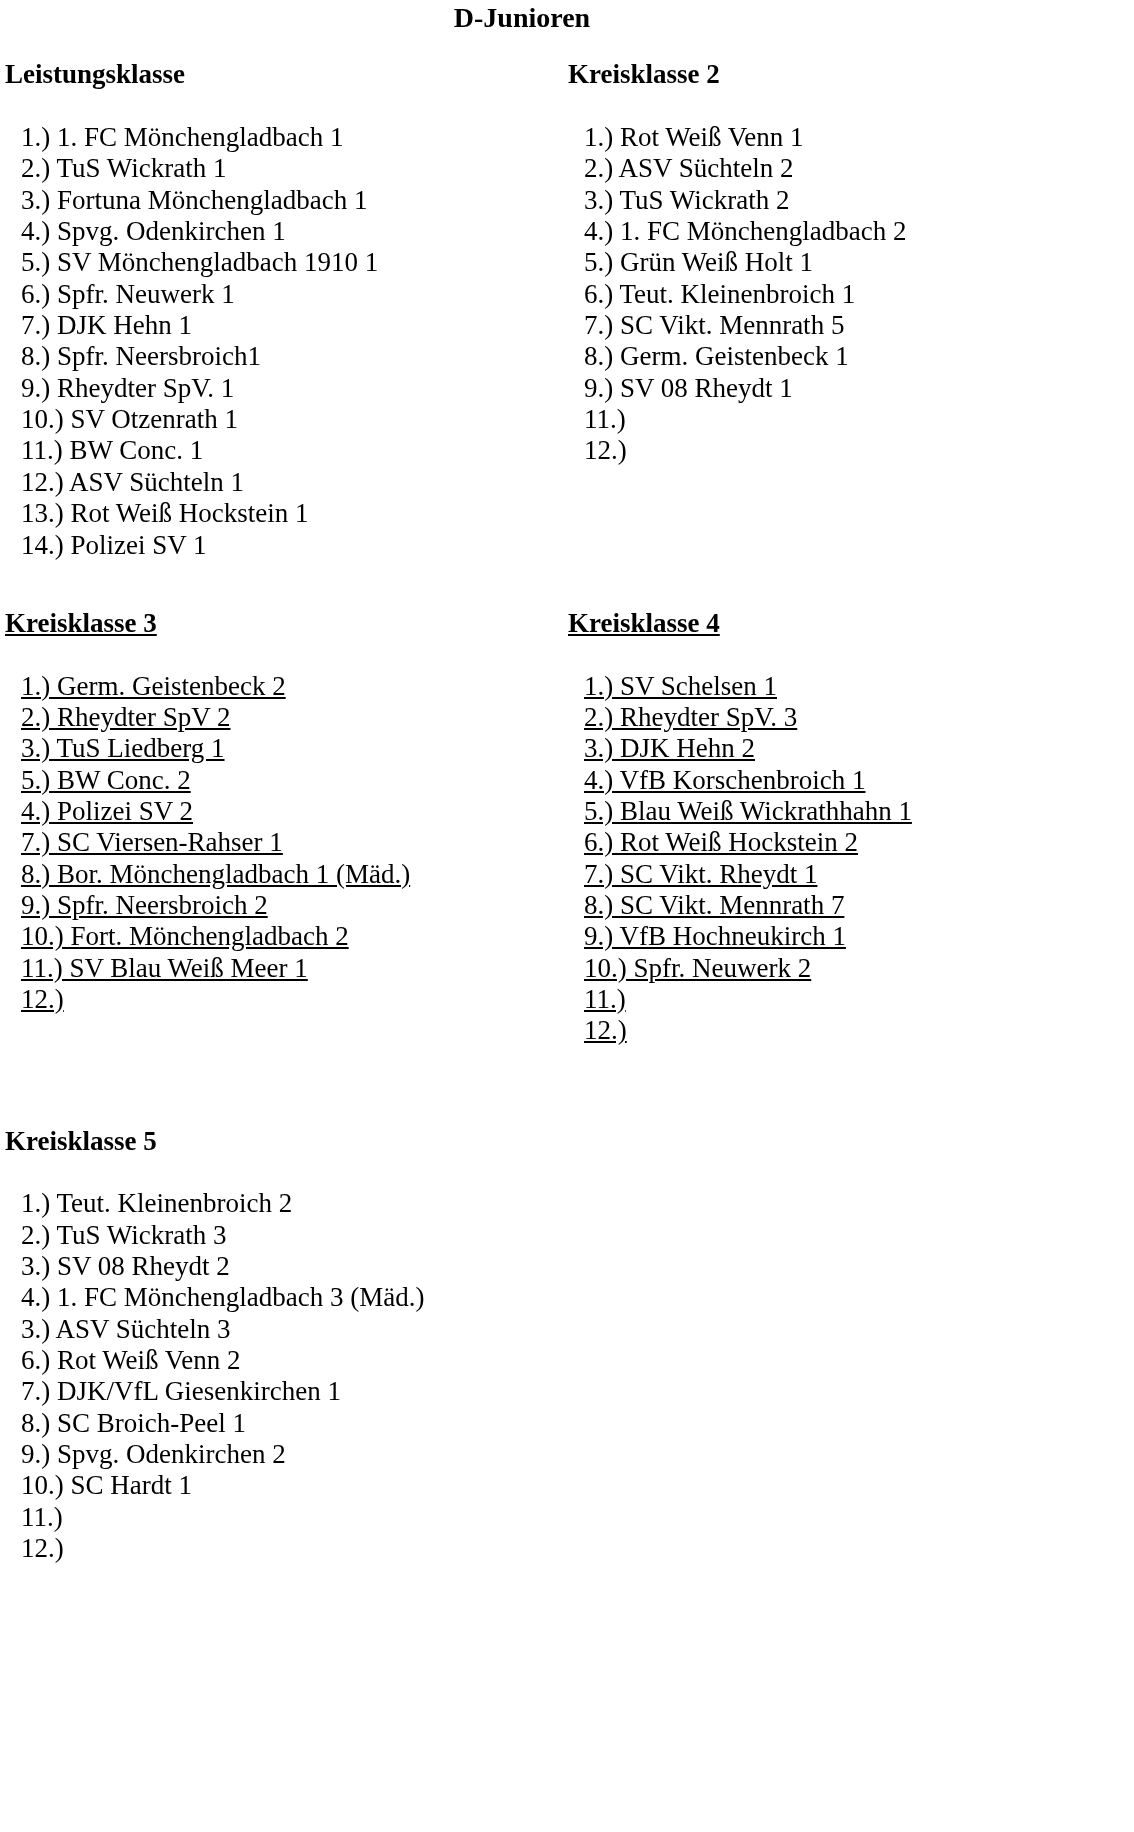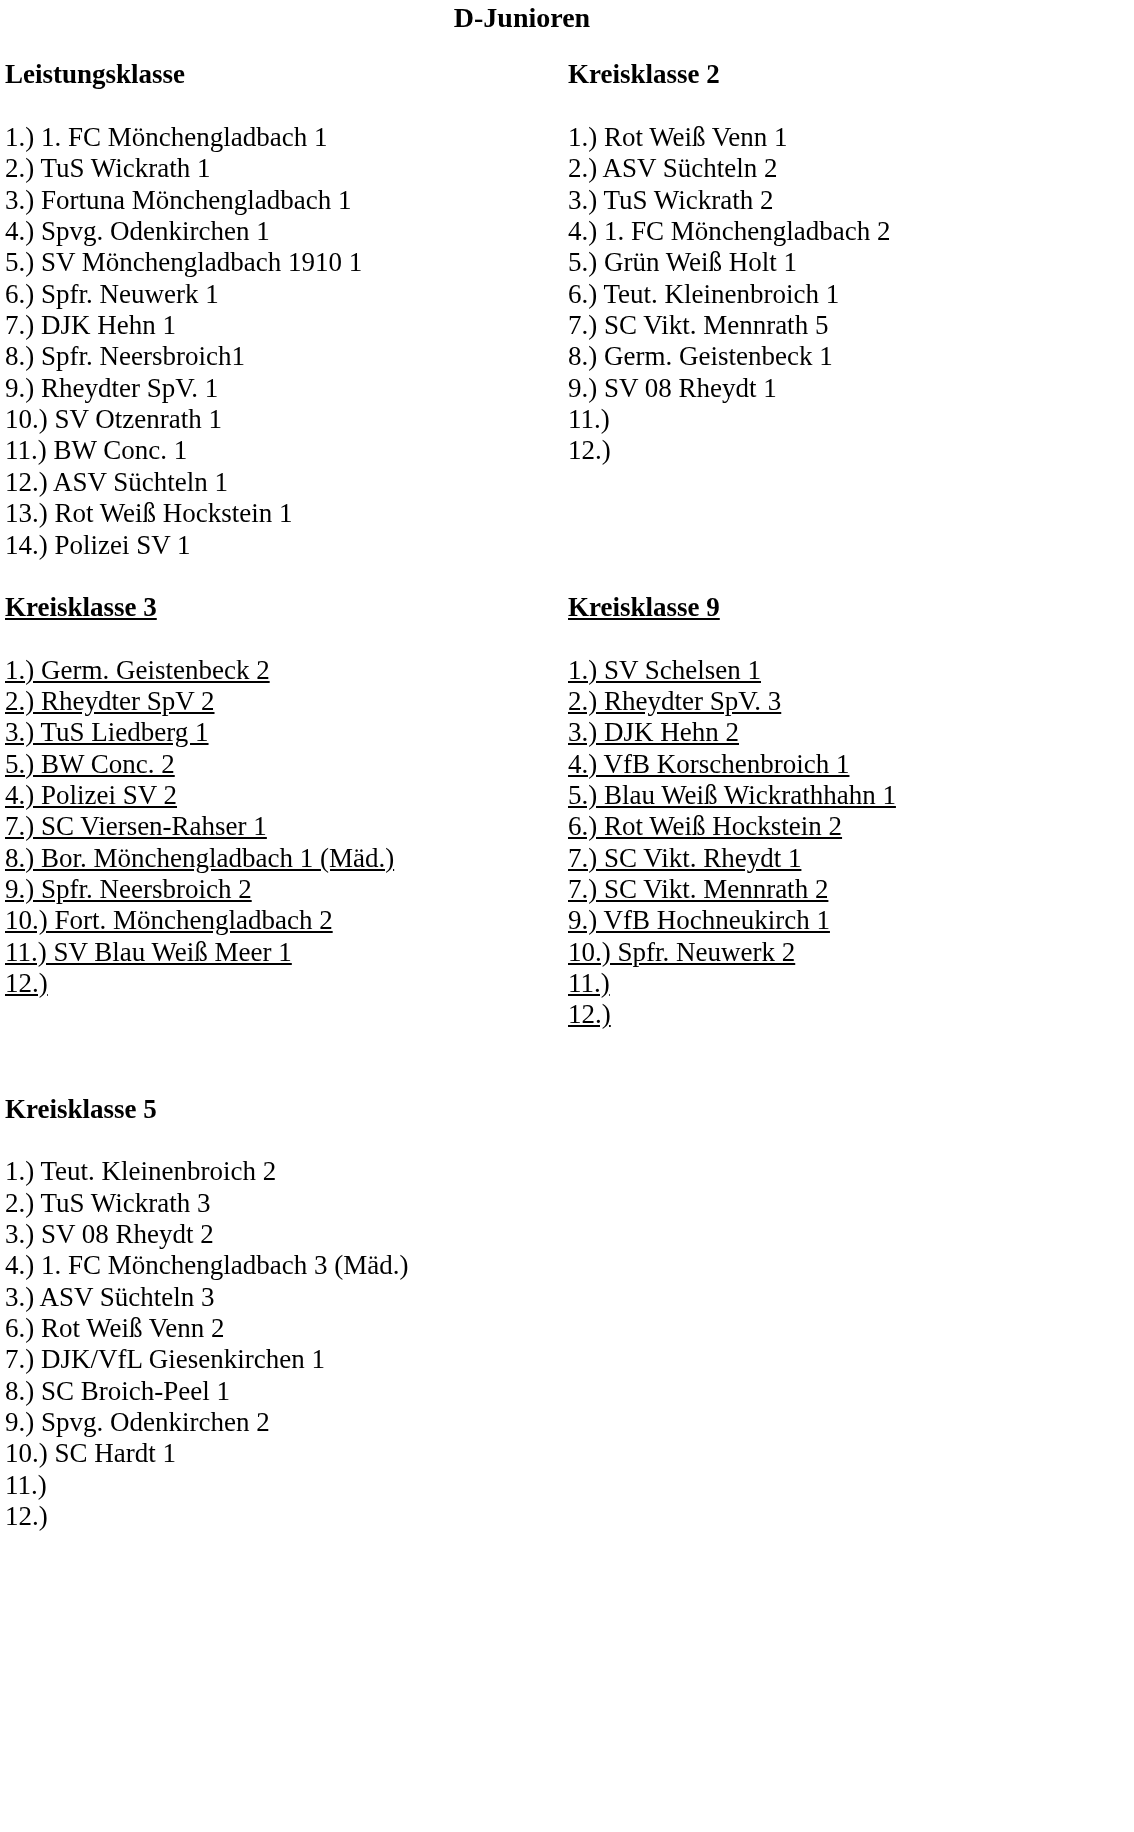--- a/index.html
+++ b/index.html
@@ -34,21 +34,21 @@
   }
   .row-1 { margin-top: 26px; }
   .row-2 { margin-top: 31px; text-decoration: underline; }
   .row-3 { margin-top: 63px; }
   .section h2 {
     margin: 0 0 31.35px 0;
     font-size: 27px;
     font-weight: bold;
     line-height: 31.35px;
   }
-  .list { margin: 0; padding: 0; }
+  .list { margin: 16px; padding: 0; }
   .entry {
     white-space: nowrap;
     line-height: 31.35px;
   }
 </style>
 </head>
 <body>
 
 <main class="page">
 
@@ -105,30 +105,30 @@
         <div class="entry">7.) SC Viersen-Rahser 1</div>
         <div class="entry">8.) Bor. Mönchengladbach 1 (Mäd.)</div>
         <div class="entry">9.) Spfr. Neersbroich 2</div>
         <div class="entry">10.) Fort. Mönchengladbach 2</div>
         <div class="entry">11.) SV Blau Weiß Meer 1</div>
         <div class="entry">12.)</div>
       </div>
     </section>
 
     <section class="section">
-      <h2>Kreisklasse 9</h2>
+      <h2>Kreisklasse 4</h2>
       <div class="list">
         <div class="entry">1.) SV Schelsen 1</div>
         <div class="entry">2.) Rheydter SpV. 3</div>
         <div class="entry">3.) DJK Hehn 2</div>
         <div class="entry">4.) VfB Korschenbroich 1</div>
         <div class="entry">5.) Blau Weiß Wickrathhahn 1</div>
         <div class="entry">6.) Rot Weiß Hockstein 2</div>
         <div class="entry">7.) SC Vikt. Rheydt 1</div>
-        <div class="entry">7.) SC Vikt. Mennrath 2</div>
+        <div class="entry">8.) SC Vikt. Mennrath 7</div>
         <div class="entry">9.) VfB Hochneukirch 1</div>
         <div class="entry">10.) Spfr. Neuwerk 2</div>
         <div class="entry">11.)</div>
         <div class="entry">12.)</div>
       </div>
     </section>
   </div>
 
   <div class="row row-3">
     <section class="section">

